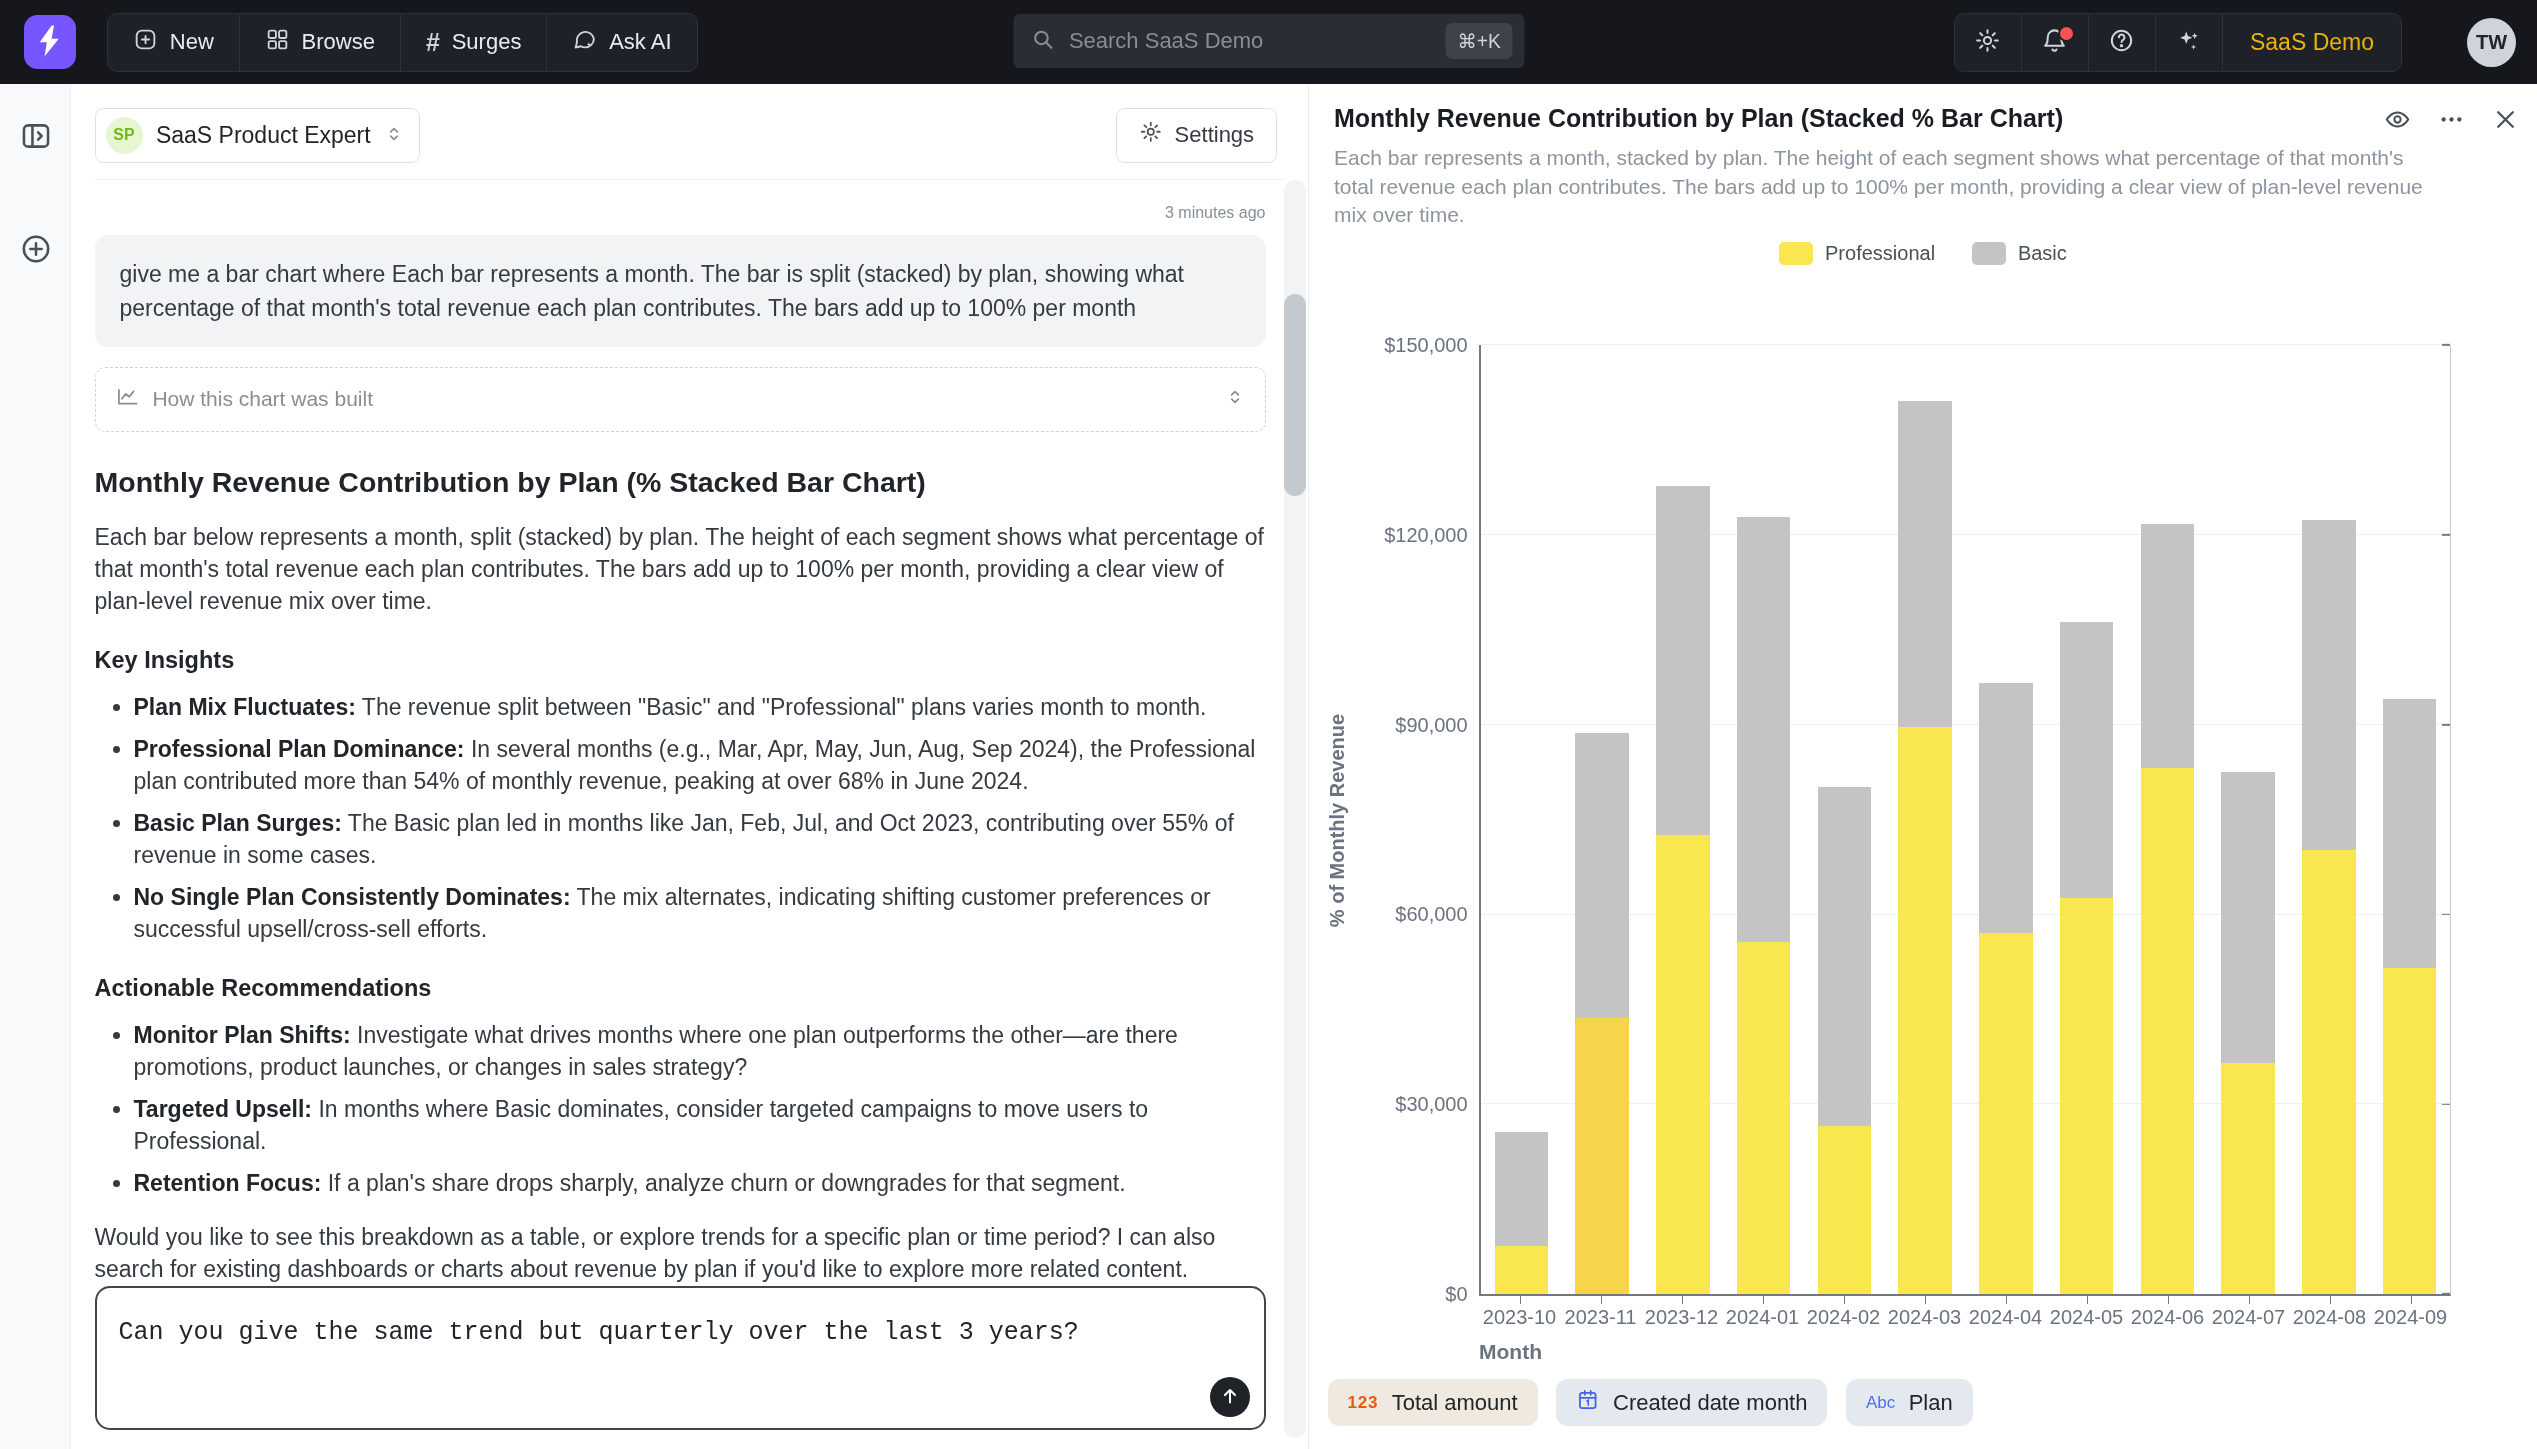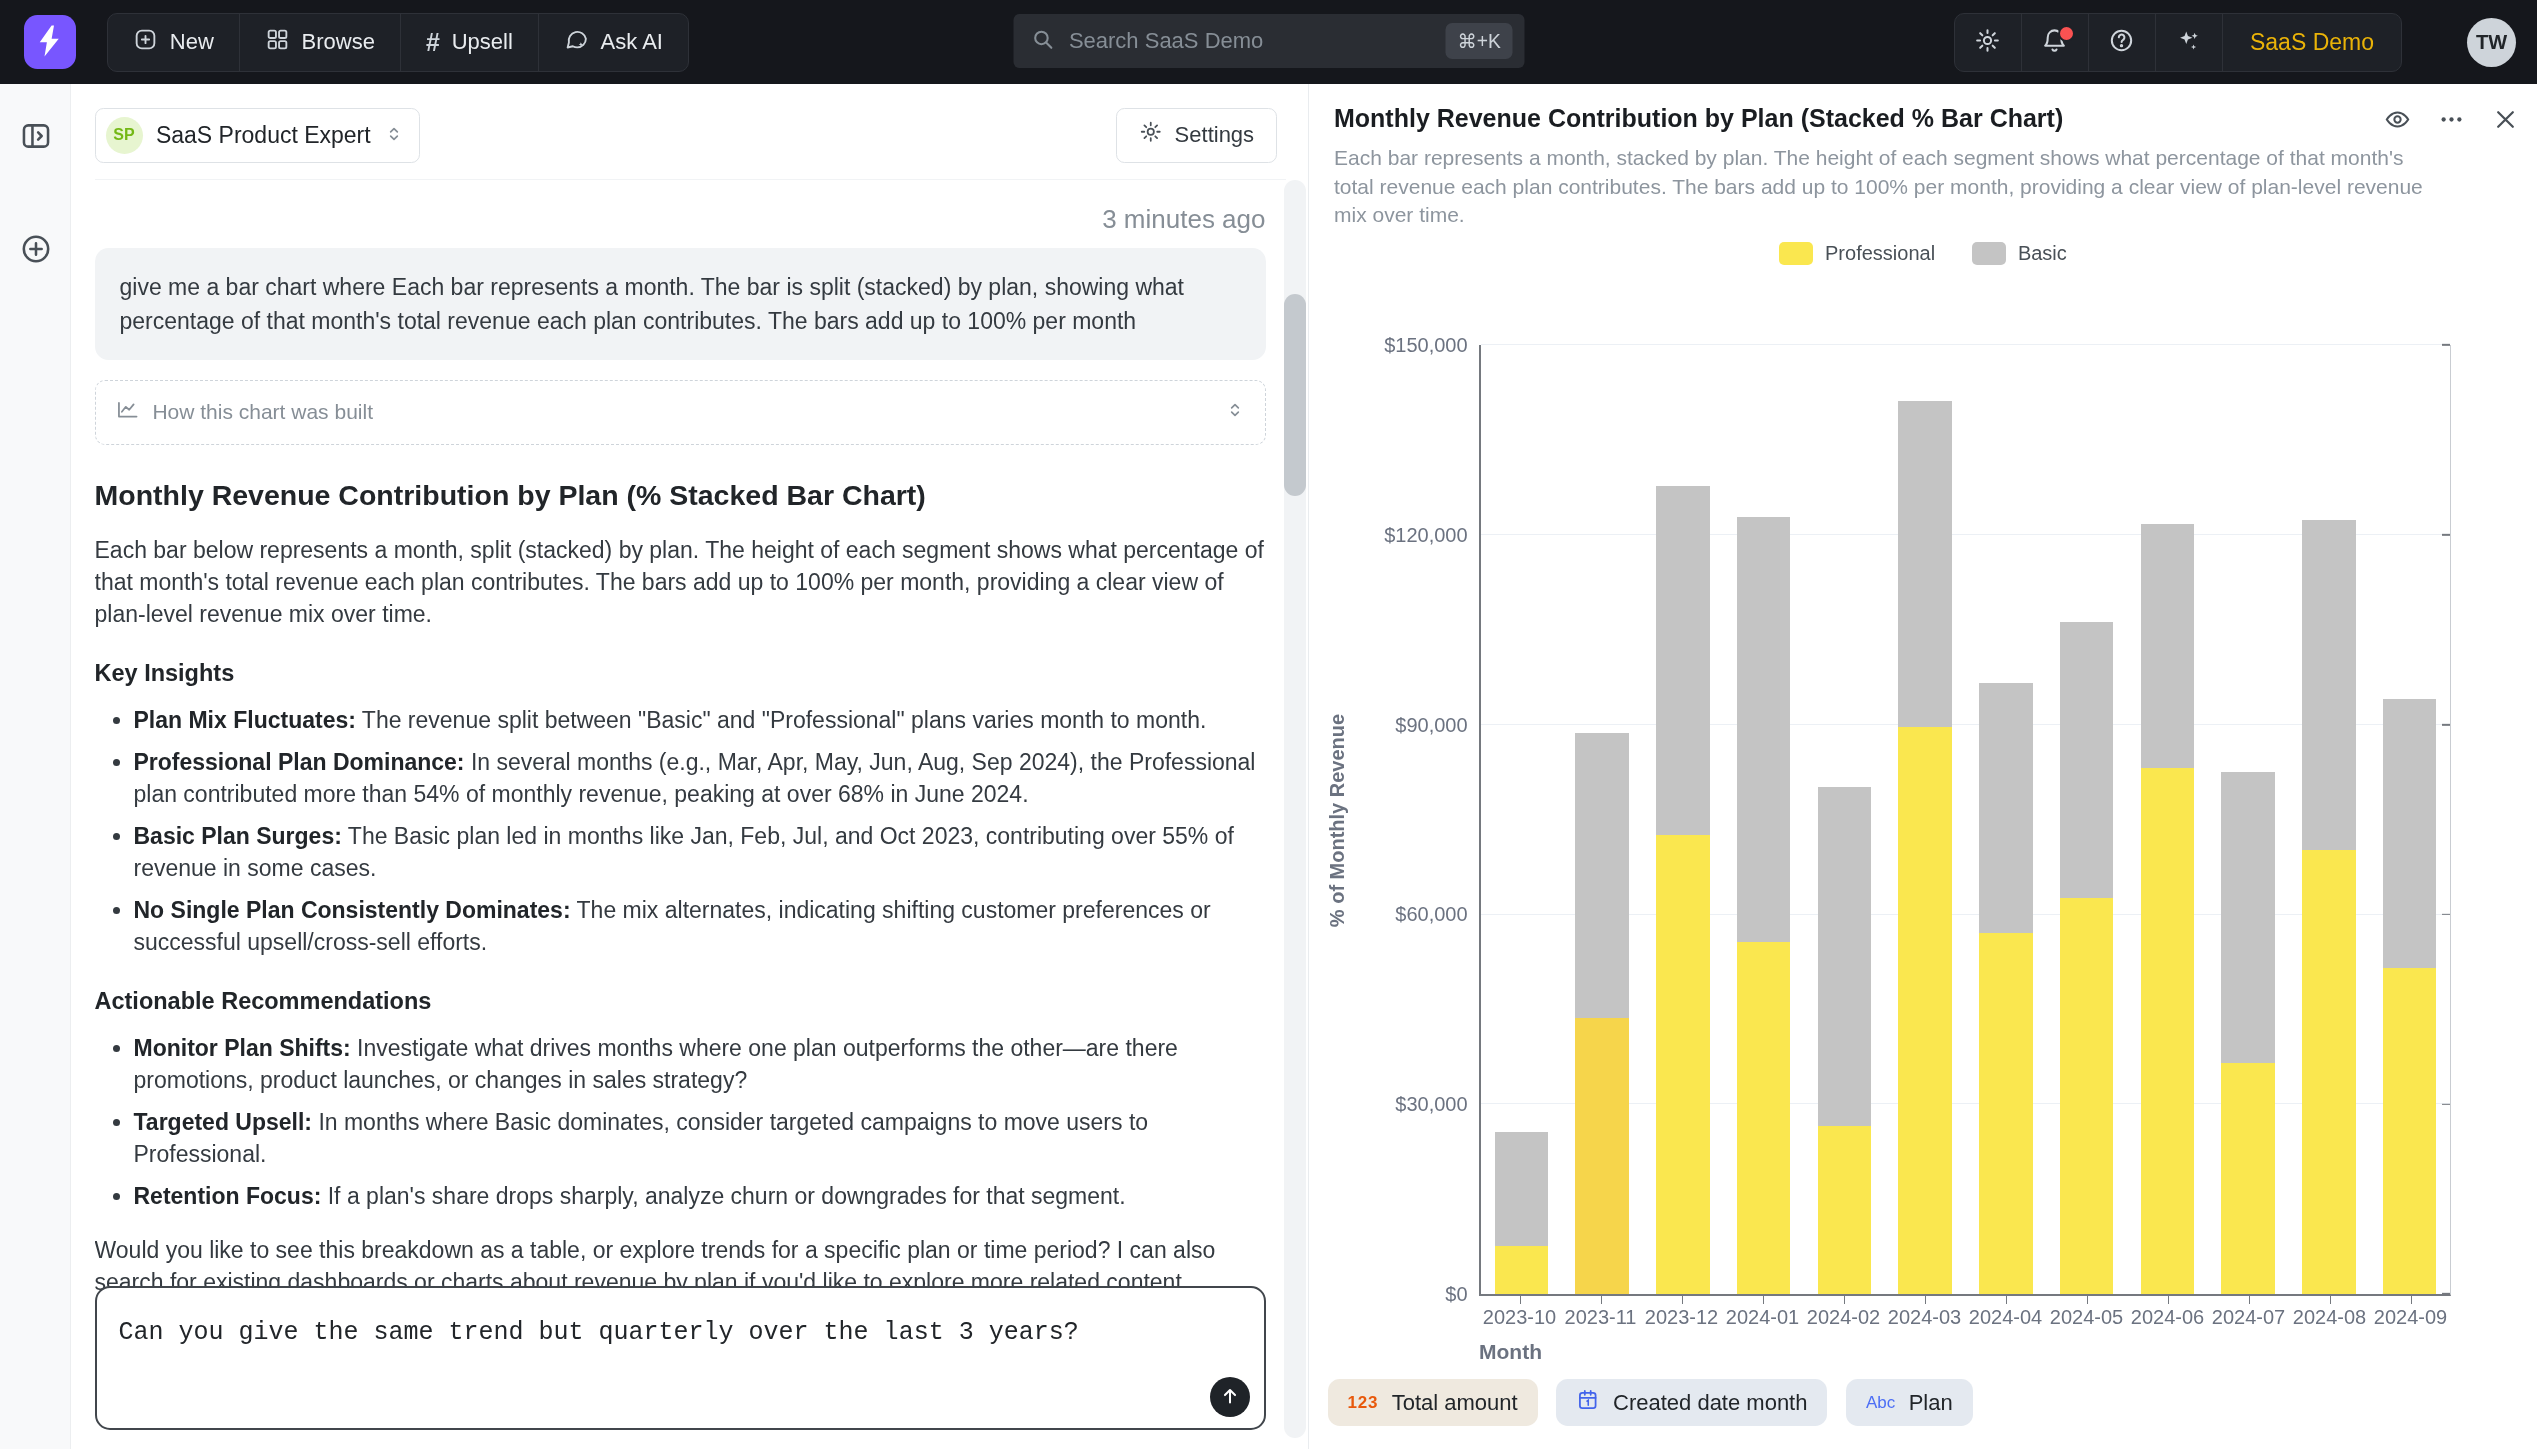--- a/index.html
+++ b/index.html
@@ -48,21 +48,21 @@
     border:0.8px solid #dee2e6; border-radius:8.4px; padding:0 15px 0 10px; cursor:pointer; background:#fff; }
   .agent-avatar { width:37px; height:37px; border-radius:50%; background:#e7f5d0; color:#74b816;
     display:flex; align-items:center; justify-content:center; font-size:16px; font-weight:bold; }
   .agent-name { font-size:23px; color:#212529; }
   .updown { color:#868e96; }
   .settings-btn { position:absolute; right:8.4px; top:23.5px; height:55px; display:flex; align-items:center; gap:11.8px;
     border:0.8px solid #dee2e6; border-radius:8.4px; padding:0 22px; font-size:22px; color:#343a40;
     background:#fff; cursor:pointer; }
 
   .chat-scroll { position:absolute; left:23.5px; top:96px; width:1171px; height:1187px; overflow:hidden; }
-  .timestamp { margin-top:23.5px; text-align:right; color:#868e96; font-size:26px; }
+  .timestamp { margin-top:23.5px; text-align:right; color:#868e96; font-size:16px; }
   .bubble { margin-top:13.4px; background:#f1f3f5; border-radius:13.4px; padding:22px 25px;
     font-size:23px; line-height:34px; color:#343a40; }
   .collapsible { margin-top:20px; border:1.7px dashed #ced4da; border-radius:10px; height:65px;
     display:flex; align-items:center; padding:0 20px; gap:13.4px; color:#868e96; font-size:21px; cursor:pointer; }
   .collapsible .spacer { flex:1; }
   .md h2 { margin-top:34px; font-size:28.5px; color:#212529; }
   .md p { margin-top:22px; font-size:23px; line-height:32px; color:#343a40; }
   .md h3 { margin-top:30px; font-size:23.5px; color:#212529; }
   .md ul { margin-top:17px; padding-left:39px; }
   .md li { font-size:23px; line-height:32px; margin-bottom:10px; color:#343a40; }
@@ -150,21 +150,21 @@
             <rect x="3.5" y="3.5" width="7" height="7" rx="1.5"></rect>
             <rect x="13.5" y="3.5" width="7" height="7" rx="1.5"></rect>
             <rect x="3.5" y="13.5" width="7" height="7" rx="1.5"></rect>
             <rect x="13.5" y="13.5" width="7" height="7" rx="1.5"></rect>
           </svg>
       </span>
       <span>Browse</span>
     </div>
     <div class="navitem">
       <span class="hash">#</span>
-      <span>Upsell</span>
+      <span>Surges</span>
     </div>
     <div class="navitem">
       <span>
         <svg width="25" height="25" viewBox="0 0 24 24" fill="none" stroke="currentColor" stroke-width="1.8" stroke-linejoin="round">
             <path d="M21 11.3a8.3 8.3 0 01-8.3 8.3c-1.5 0-3-.4-4.2-1.1L3.5 19.7l1.2-4.8A8.3 8.3 0 1121 11.3z"></path>
             <path d="M16.2 14.6l.6 1.5 1.5.6-1.5.6-.6 1.5-.6-1.5-1.5-.6 1.5-.6z" fill="currentColor" stroke="none"></path>
           </svg>
       </span>
       <span>Ask AI</span>
     </div>

